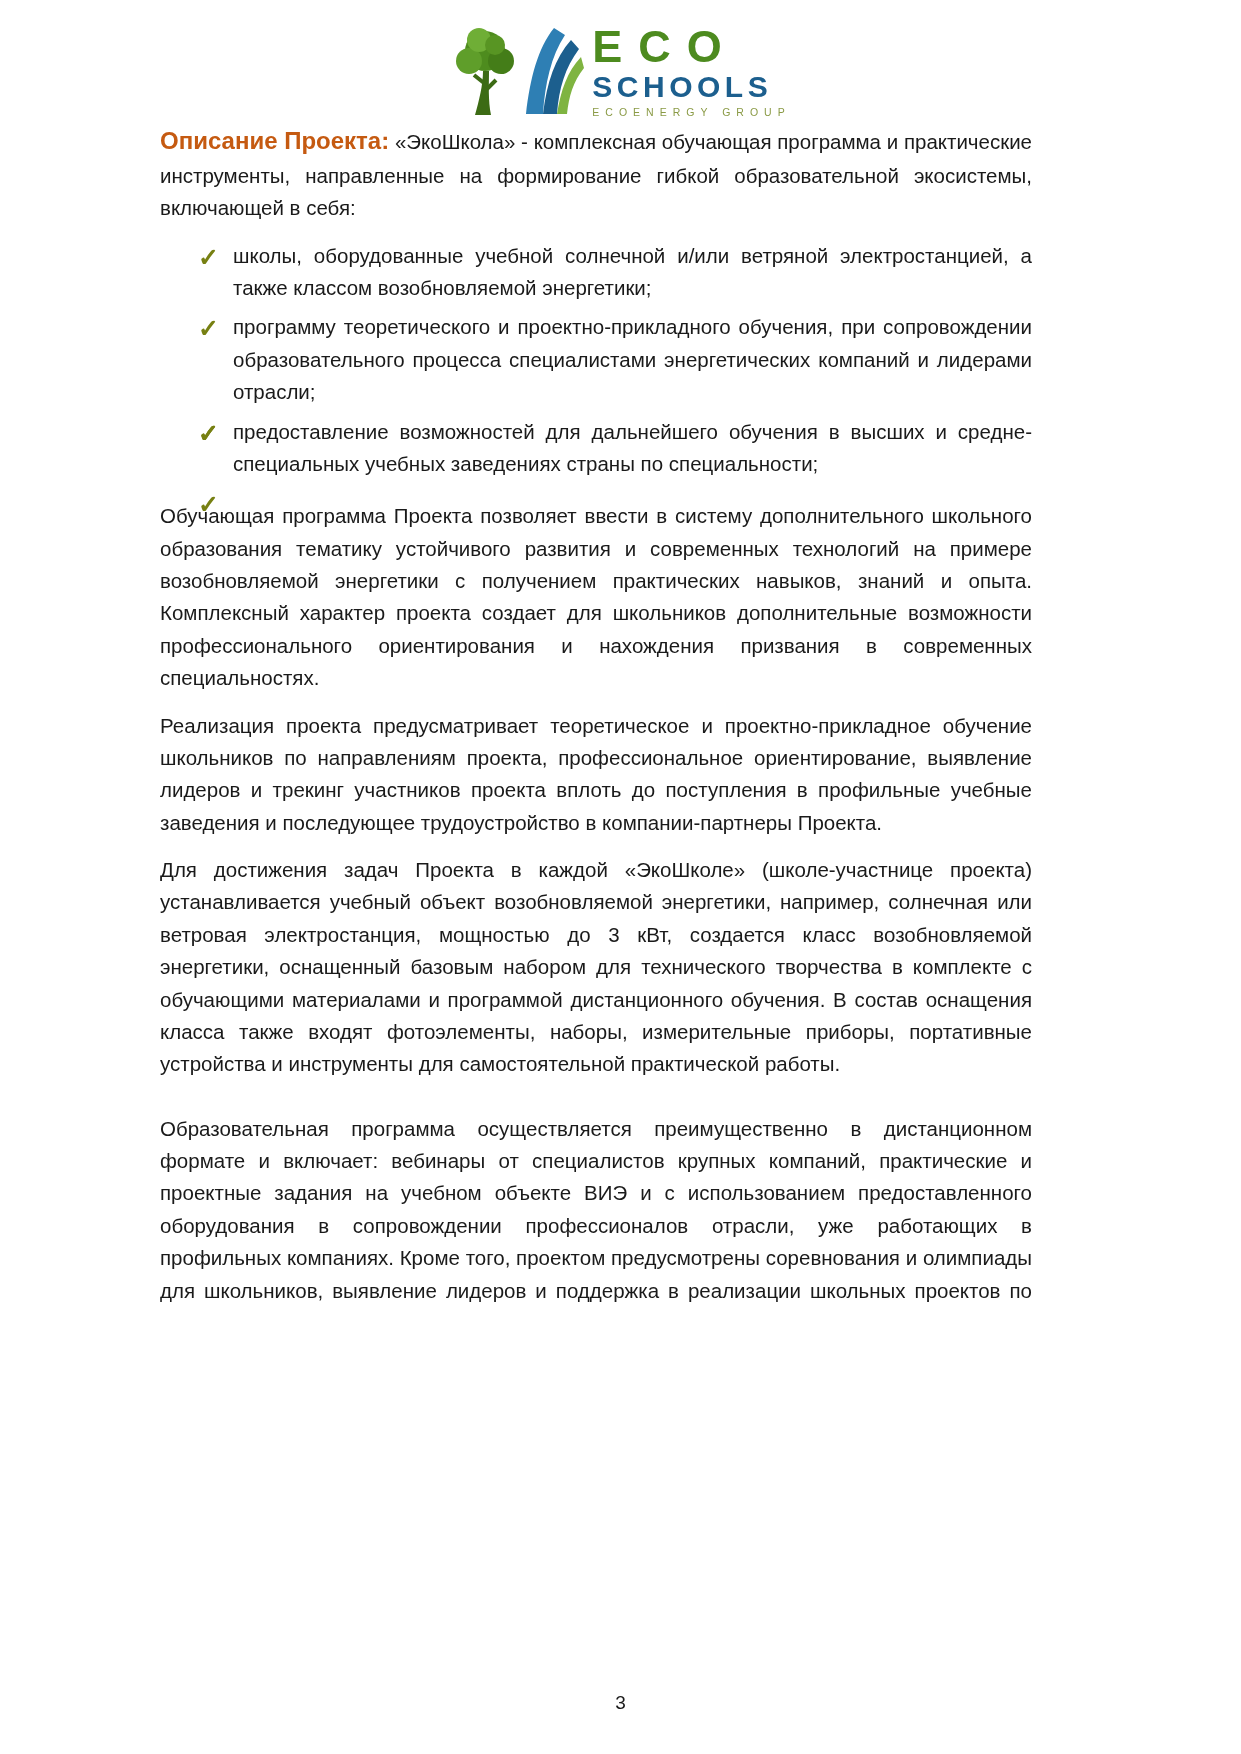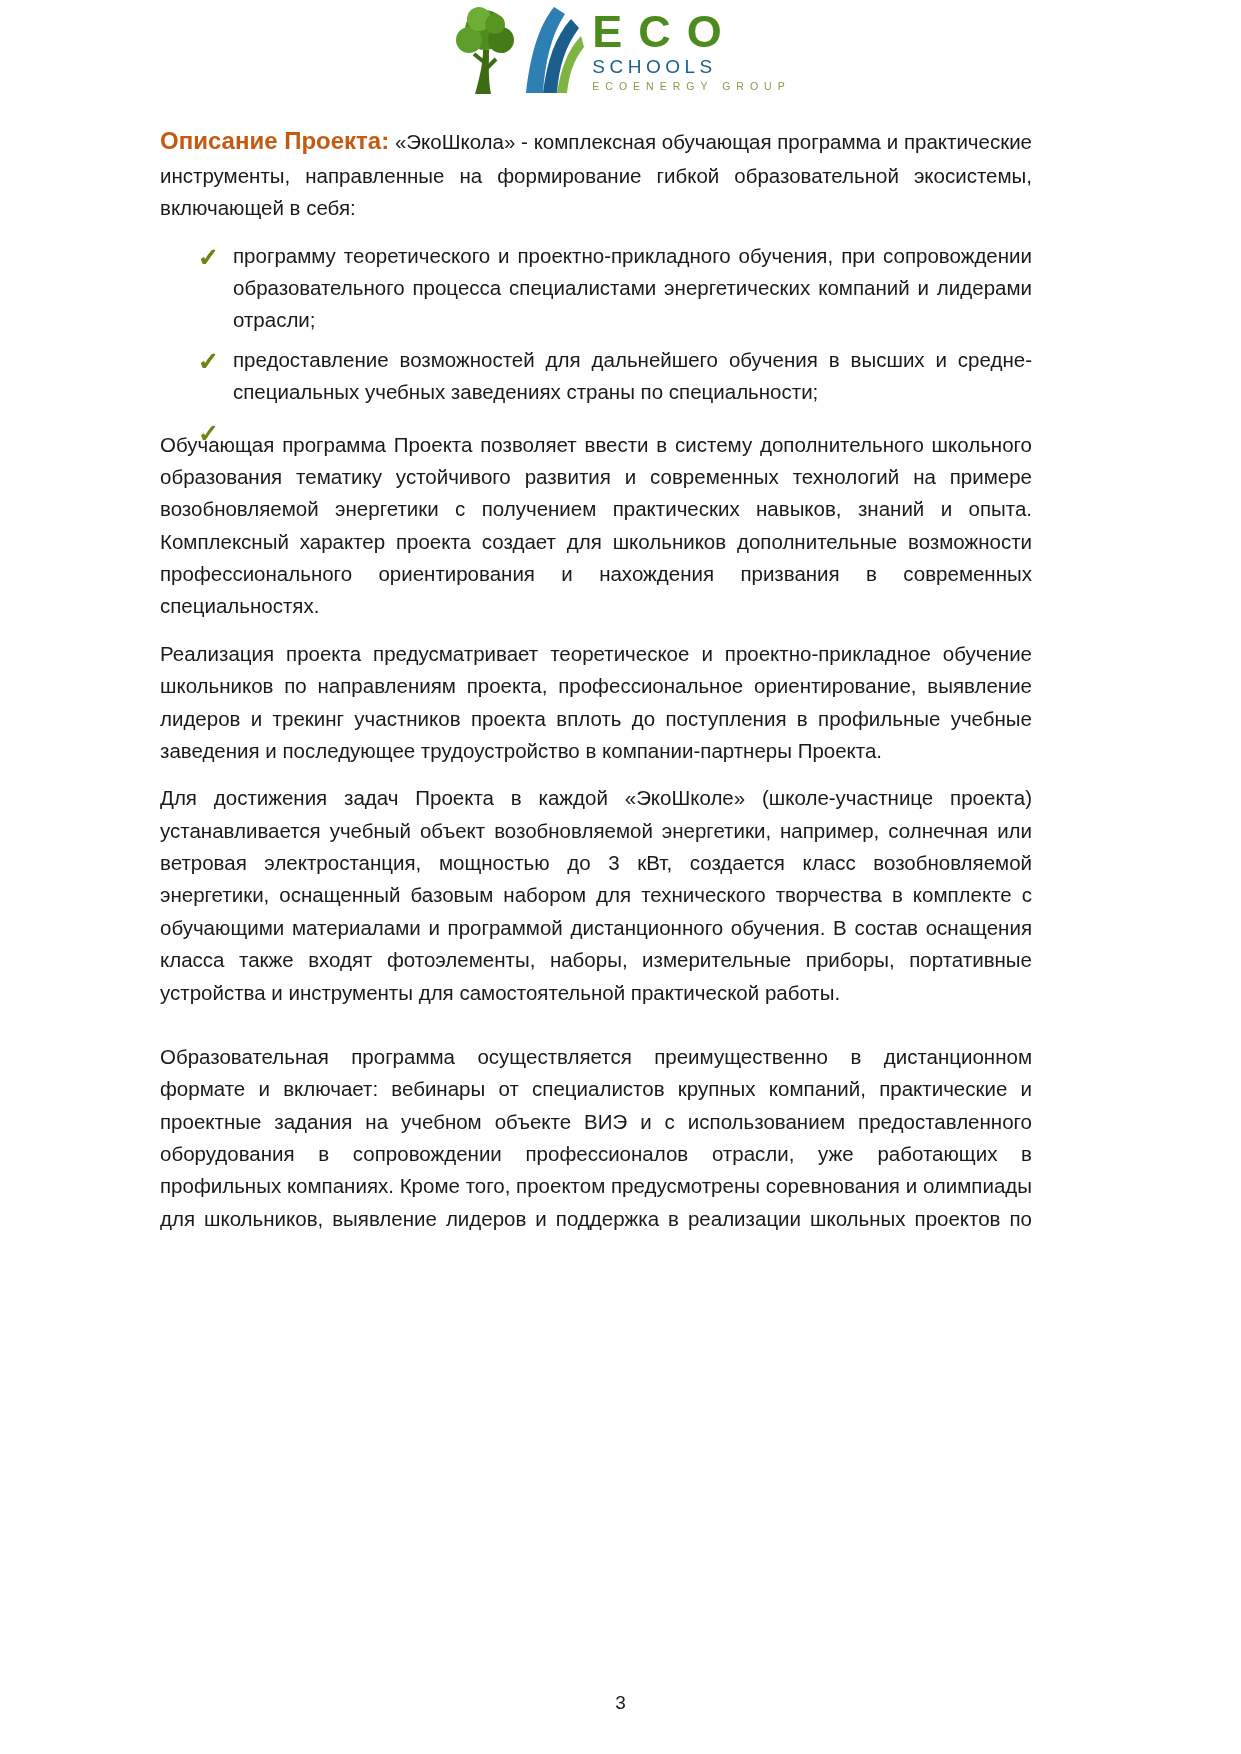--- a/index.html
+++ b/index.html
@@ -11,21 +11,21 @@
     margin: 0 auto;
     background: #ffffff;
     font-family: "Liberation Sans", sans-serif;
     color: #1a1a1a;
     overflow: hidden;
   }
 
   
   .logo {
     position: absolute;
-    top: 4px;
+    top: 24px;
     left: 0;
     width: 100%;
     display: flex;
     justify-content: center;
     align-items: center;
     gap: 2px;
   }
   .logo-icon { display: inline-flex; align-items: flex-end; }
   .logo-text {
     display: flex;
@@ -34,22 +34,22 @@
     line-height: 1;
     margin-left: 6px;
   }
   .logo-eco {
     font-size: 45px;
     font-weight: bold;
     color: #4d8b1f;
     letter-spacing: 16px;
   }
   .logo-schools {
-    font-size: 19px;
-    font-weight: normal;
+    font-size: 30px;
+    font-weight: bold;
     color: #1c5f8e;
     letter-spacing: 4.5px;
     margin-top: 3px;
   }
   .logo-sub {
     font-size: 10.5px;
     font-weight: normal;
     color: #8a9a45;
     letter-spacing: 6px;
     margin-top: 5px;
@@ -141,20 +141,21 @@
   <main class="content">
 
     <p class="body">
       <span class="heading">Описание Проекта:</span>
       <span>«ЭкоШкола» - комплексная обучающая программа и практические инструменты, направленные на формирование гибкой образовательной экосистемы, включающей в себя:</span>
     </p>
 
     <ul class="checks">
       <li>
         <span class="check">✓</span>
+        <span>школы, оборудованные учебной солнечной и/или ветряной электростанцией, а также классом возобновляемой энергетики;</span>
       </li>
       <li>
         <span class="check">✓</span>
         <span>программу теоретического и проектно-прикладного обучения, при сопровождении образовательного процесса специалистами энергетических компаний и лидерами отрасли;</span>
       </li>
       <li>
         <span class="check">✓</span>
       </li>
       <li>
         <span class="check">✓</span>

